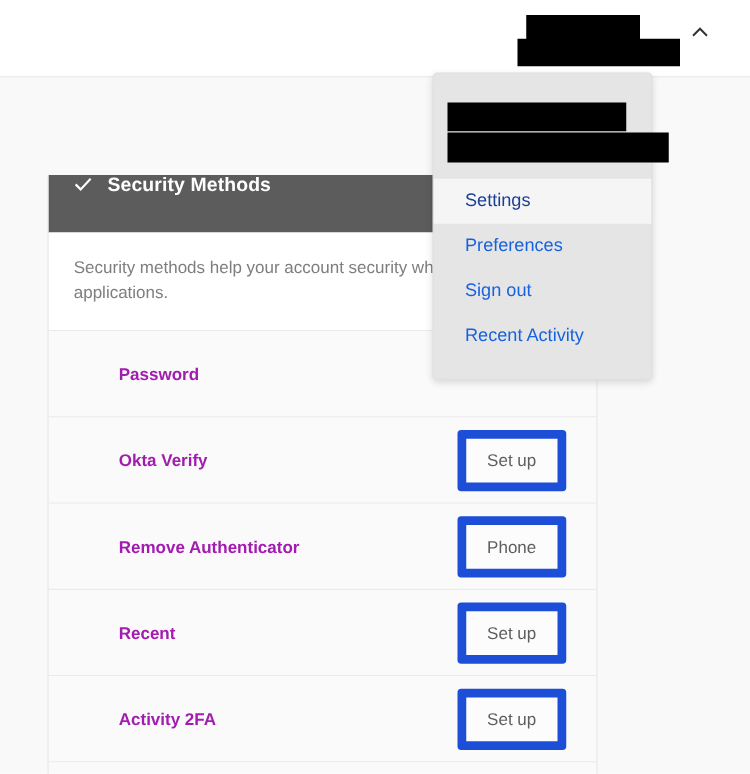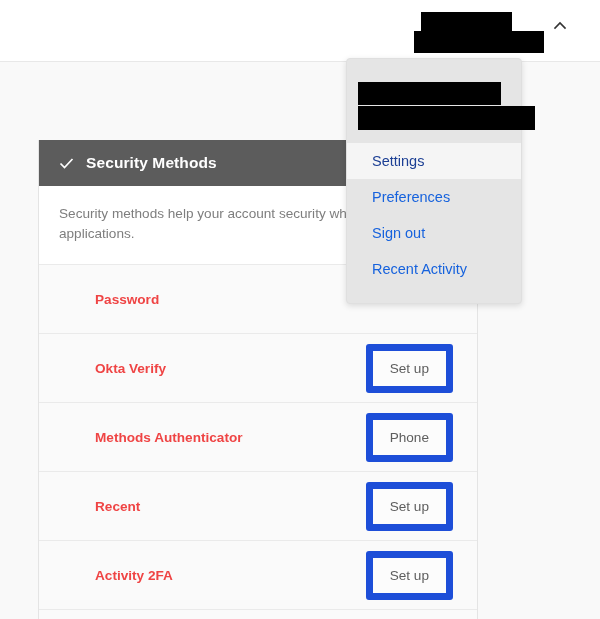--- a/index.html
+++ b/index.html
@@ -125,21 +125,21 @@
     background: #ffffff;
     border: 1px solid #e4e4e4;
     border-top: none;
     box-sizing: border-box;
   }
   .card-header {
     background: #5c5c5c;
     color: #ffffff;
     height: 46px;
     display: flex;
-    align-items: center;
+    align-items: flex-start;
     padding-left: 20px;
     box-sizing: border-box;
   }
   .check-icon {
     width: 15px;
     height: 15px;
     margin-right: 12px;
     display: inline-block;
   }
   .check-icon svg { display: block; }
@@ -166,21 +166,21 @@
     background: #fafafa;
     border-bottom: 1px solid #eaeaea;
     box-sizing: border-box;
   }
   .method-row:last-child {
     border-bottom: none;
   }
   .method-name {
     font-size: 13.6px;
     font-weight: bold;
-    color: #ef4444;
+    color: #a21caf;
     padding-left: 36px;
   }
   .method-action {
     font-size: 13.6px;
     color: #5e5e5e;
     background: #fcfcfc;
     border: 7px solid #1d4ed8;
     border-radius: 3px;
     padding: 9px 17px;
     cursor: pointer;
@@ -227,21 +227,21 @@
     <div class="method-row">
       <span class="method-name">Password</span>
     </div>
 
     <div class="method-row">
       <span class="method-name">Okta Verify</span>
       <button class="method-action">Set up</button>
     </div>
 
     <div class="method-row">
-      <span class="method-name">Methods Authenticator</span>
+      <span class="method-name">Remove Authenticator</span>
       <button class="method-action">Phone</button>
     </div>
 
     <div class="method-row">
       <span class="method-name">Recent</span>
       <button class="method-action">Set up</button>
     </div>
 
     <div class="method-row">
       <span class="method-name">Activity 2FA</span>

